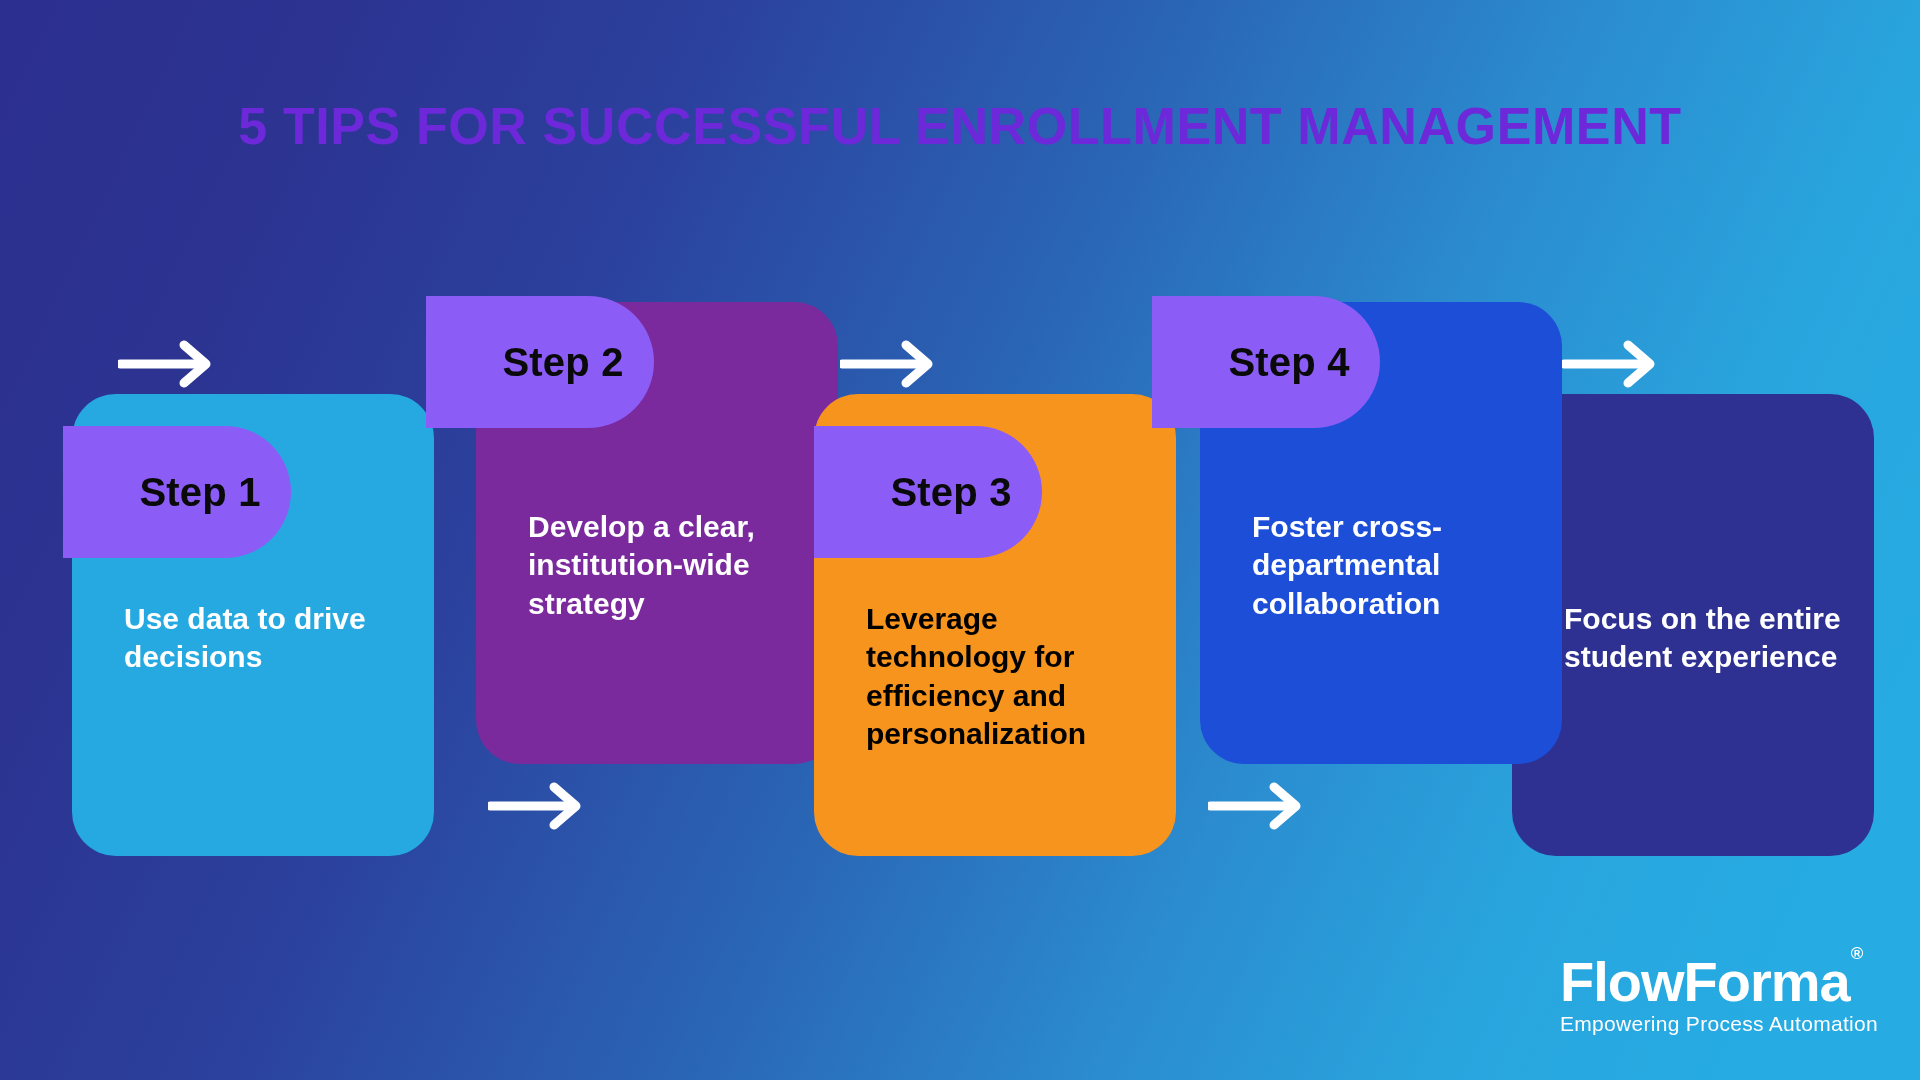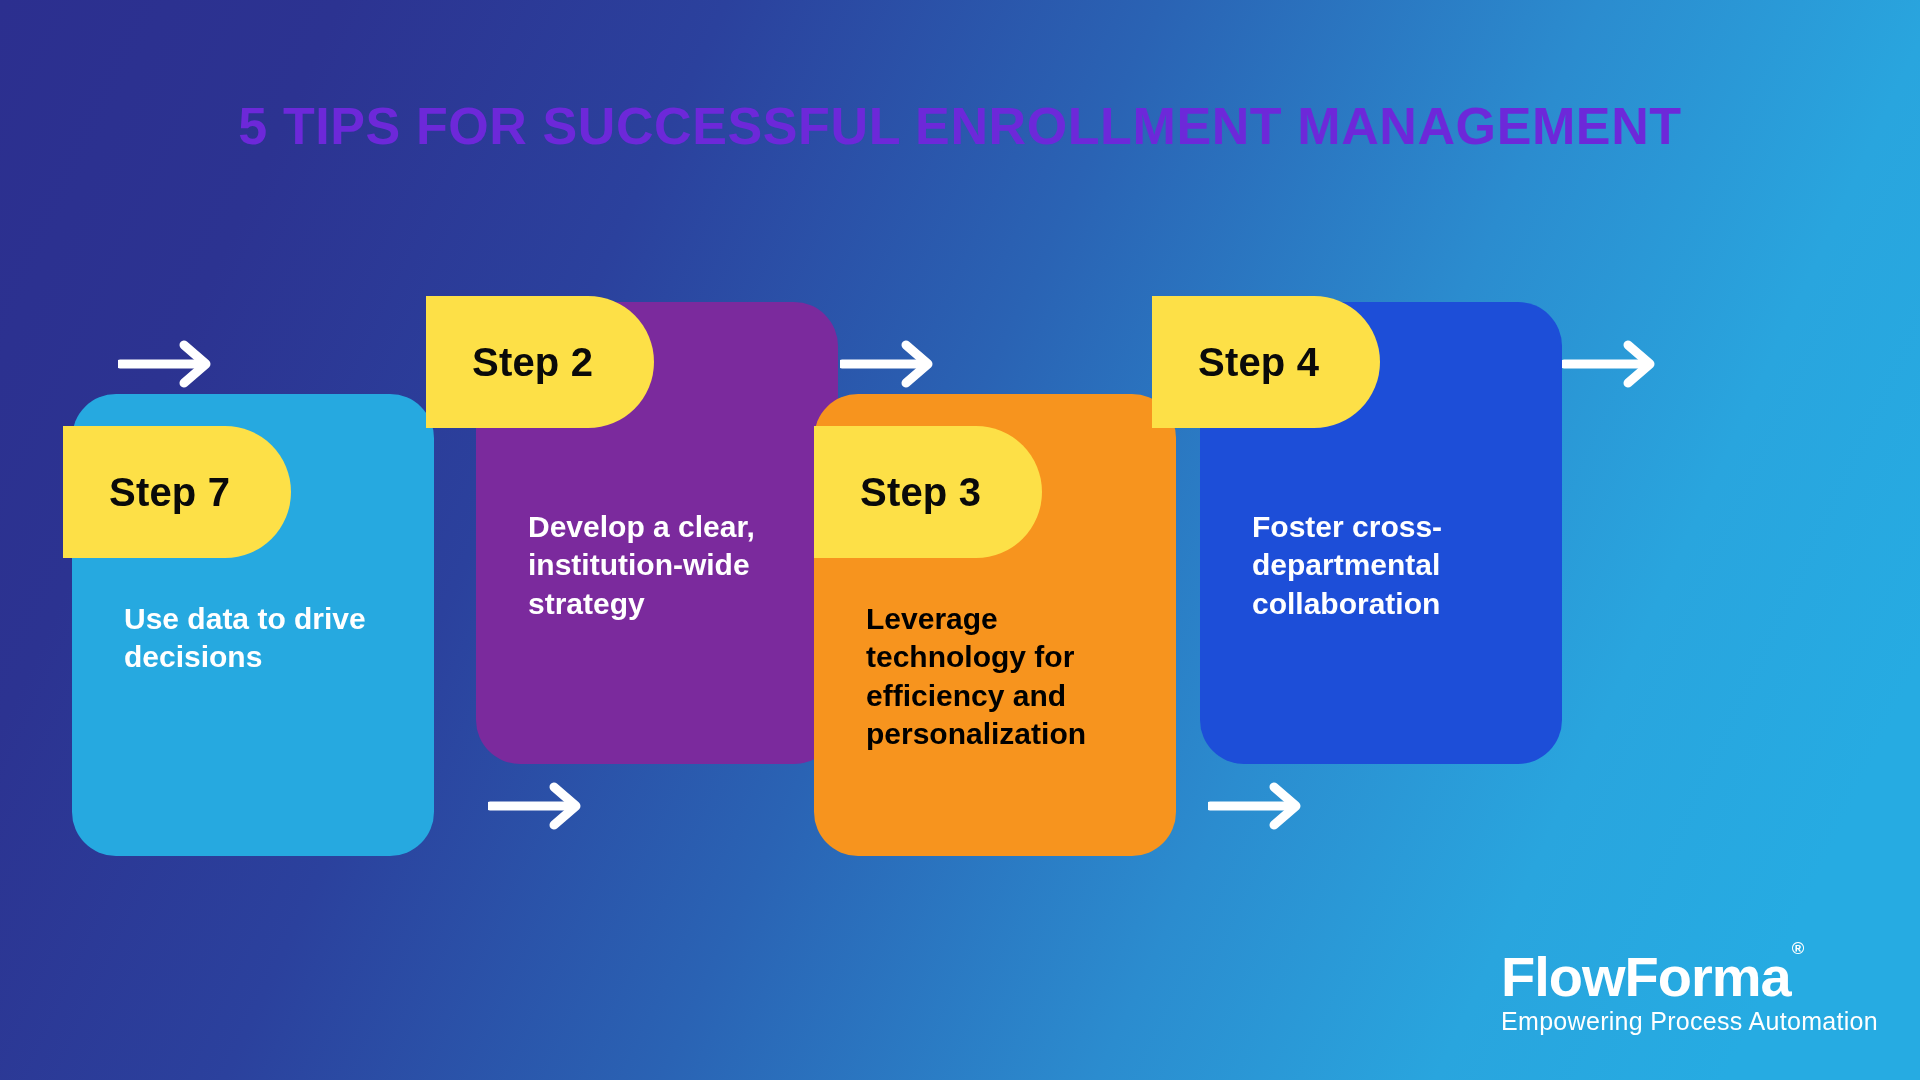--- a/index.html
+++ b/index.html
@@ -56,25 +56,26 @@
   .card.lower > .card-body { top:206px; }
   .card.upper > .card-body { top:206px; }
 
   .card.c3 .card-body { color:#000000; }
 
   
   .pill {
     position:absolute;
     height:132px;
     width:228px;
-    background:#fde047;
+    background:#8b5cf6;
     border-radius:0 70px 70px 0;
     display:flex;
     align-items:center;
     z-index:6;
+    justify-content:center;
   }
   .pill span {
     color:#0a0a0a;
     font-size:40px;
     font-weight:bold;
     padding-left:46px;
     letter-spacing:0.2px;
   }
 
   
@@ -98,21 +99,21 @@
   }
   .logo-reg {
     font-size:17px;
     font-weight:bold;
     vertical-align:super;
     position:relative;
     top:-22px;
     left:1px;
   }
   .logo-tag {
-    font-size:25px;
+    font-size:21px;
     letter-spacing:0.3px;
     margin-top:2px;
     color:#ffffff;
   }
 </style>
 </head>
 <body>
 
 <div class="title">5 Tips For Successful Enrollment Management</div>
 
@@ -122,21 +123,21 @@
     <svg width="100" height="52" viewBox="0 0 100 52">
       <path d="M2 26 H84" stroke="#ffffff" stroke-width="9" stroke-linecap="round" fill="none"></path>
       <path d="M66 7 L88 26 L66 45" stroke="#ffffff" stroke-width="9" stroke-linecap="round" stroke-linejoin="round" fill="none"></path>
     </svg>
   </div>
 
   <div class="card lower c1" style="left:72px; background:#26A9E0; z-index:1;">
     <div class="card-body">Use data to drive decisions</div>
   </div>
   <div class="pill" style="left:63px; top:426px;">
-    <span>Step 7</span>
+    <span>Step 1</span>
   </div>
 
   <div class="arrow" style="left:488px; top:780px;">
     <svg width="100" height="52" viewBox="0 0 100 52">
       <path d="M2 26 H84" stroke="#ffffff" stroke-width="9" stroke-linecap="round" fill="none"></path>
       <path d="M66 7 L88 26 L66 45" stroke="#ffffff" stroke-width="9" stroke-linecap="round" stroke-linejoin="round" fill="none"></path>
     </svg>
   </div>
 
   <div class="card upper c2" style="left:452px; background:#7B2A9D; z-index:1;">
@@ -174,19 +175,22 @@
     <span>Step 4</span>
   </div>
 
   <div class="arrow" style="left:1562px; top:338px;">
     <svg width="100" height="52" viewBox="0 0 100 52">
       <path d="M2 26 H84" stroke="#ffffff" stroke-width="9" stroke-linecap="round" fill="none"></path>
       <path d="M66 7 L88 26 L66 45" stroke="#ffffff" stroke-width="9" stroke-linecap="round" stroke-linejoin="round" fill="none"></path>
     </svg>
   </div>
 
+  <div class="card lower c5" style="left:1512px; background:#2E3192; z-index:1;">
+    <div class="card-body">Focus on the entire student experience</div>
+  </div>
 
 </div>
 
 <div class="logo">
   <div class="logo-word"><span>FlowForma</span><span class="logo-reg">®</span></div>
   <div class="logo-tag">Empowering Process Automation</div>
 </div>
 
 </body></html>

